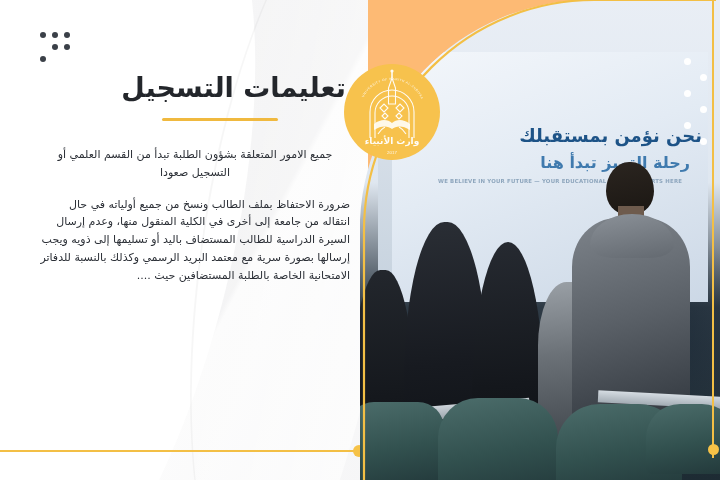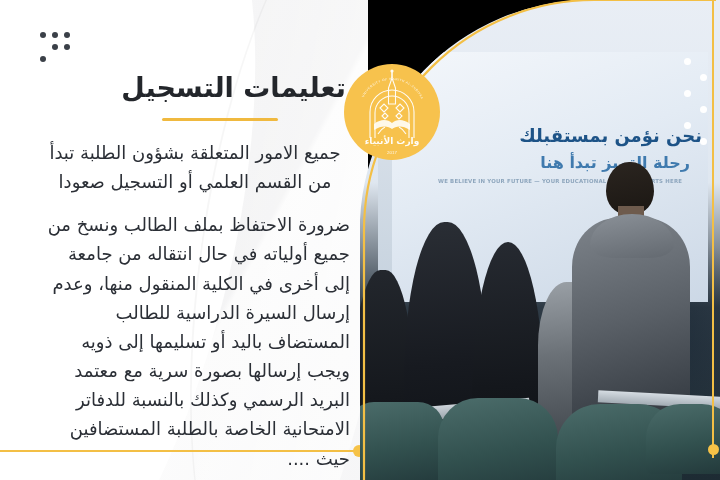--- a/index.html
+++ b/index.html
@@ -3,21 +3,21 @@
 <meta charset="utf-8">
 <style>
   html,body{margin:0;padding:0;}
   body{
     width:720px;height:480px;overflow:hidden;
     font-family:"DejaVu Sans","Liberation Sans",sans-serif;
     background:#ffffff;
   }
   #poster{
     position:relative;width:720px;height:480px;overflow:hidden;
-    background:#000000;
+    background:#fdba74;
   }
 
   
   .left-panel{
     position:absolute;left:0;top:0;width:368px;height:480px;
     background:linear-gradient(118deg,#ffffff 0%,#ffffff 34%,#f3f3f4 35%,#f0f0f1 62%,#fbfbfb 63%,#f6f6f7 100%);
     overflow:hidden;
   }
   .swoosh{position:absolute;pointer-events:none;}
   .sw1{
@@ -58,22 +58,22 @@
     position:absolute;right:90px;top:118px;width:116px;height:3px;
     background:#f0b93f;border-radius:2px;
   }
 
   
   .body-wrap{
     position:absolute;right:18px;top:138px;width:310px;
     direction:rtl;text-align:center;
   }
   .para{
-    color:#2b2f36;font-size:18px;line-height:1.62;
-    margin:0 0 14px 0;font-weight:500;
+    color:#2b2f36;font-size:11px;line-height:1.62;
+    margin:8px 0 14px 0;font-weight:500;
   }
   .para:last-child{margin-bottom:0;text-align:right;}
 
   
   .gold-rule{
     position:absolute;left:0;top:450px;width:360px;height:2px;background:#f3bf45;
   }
   .gold-rule-dot{
     position:absolute;left:353px;top:445px;width:12px;height:12px;
     border-radius:50%;background:#f6c247;

